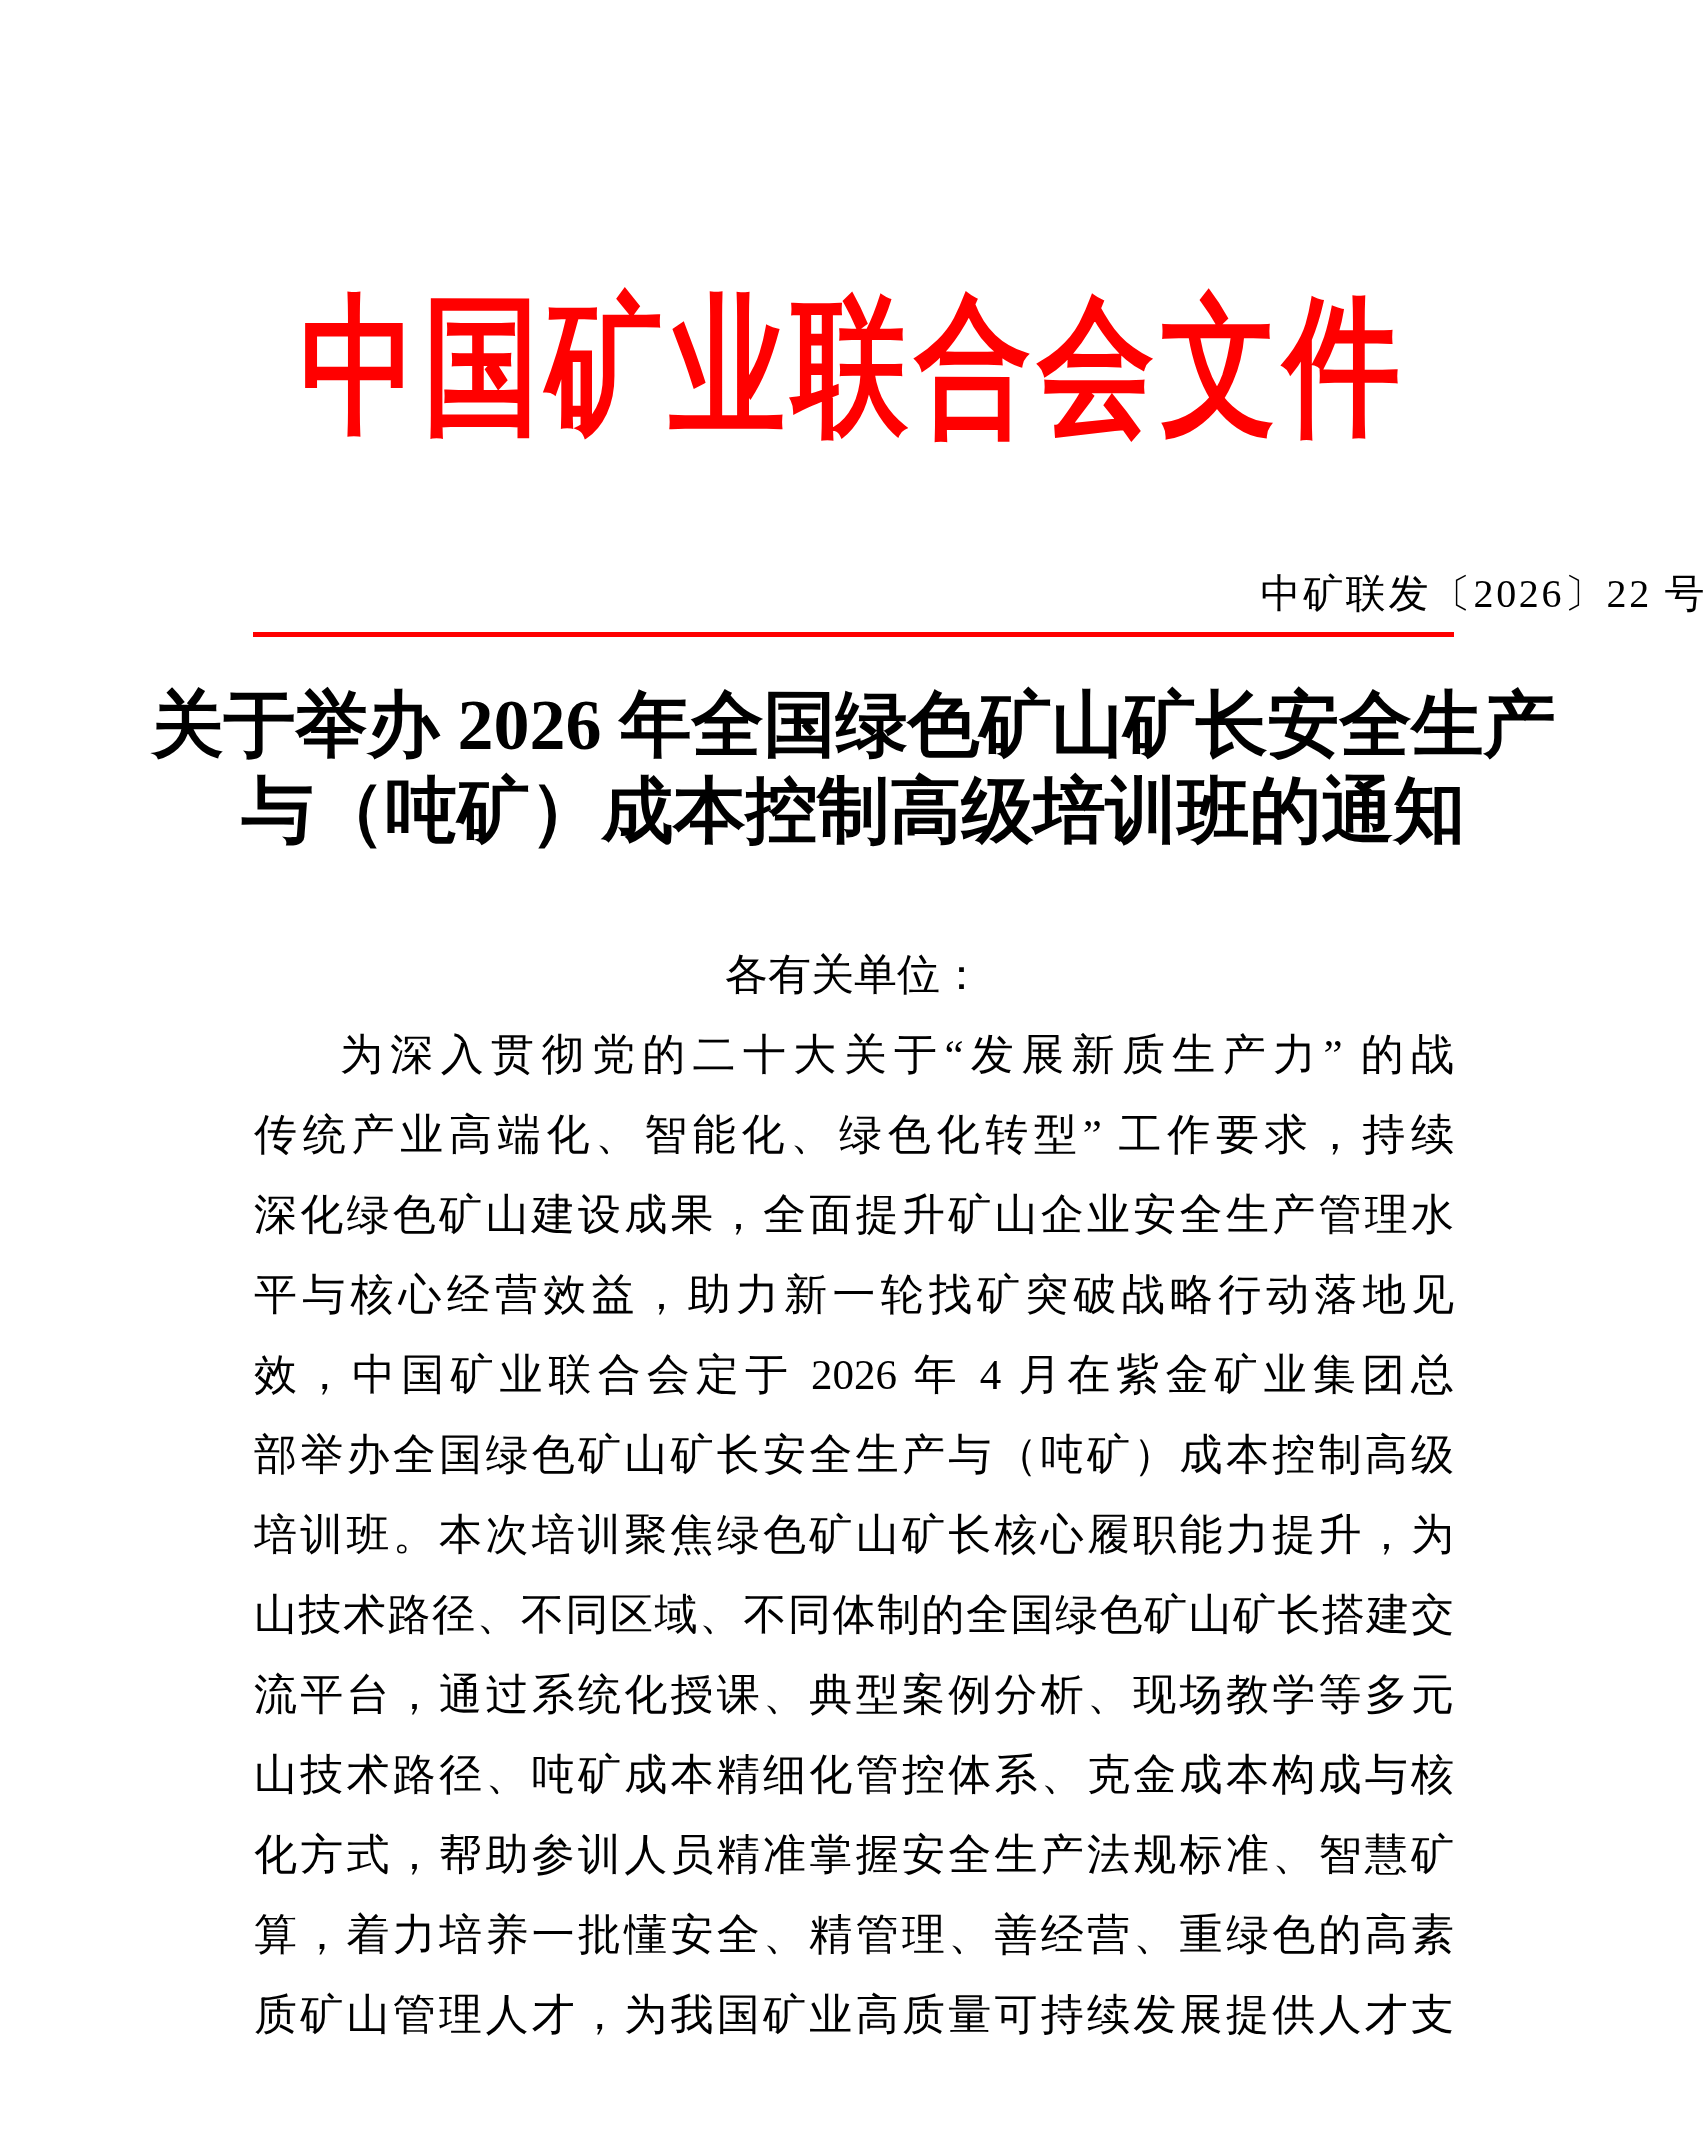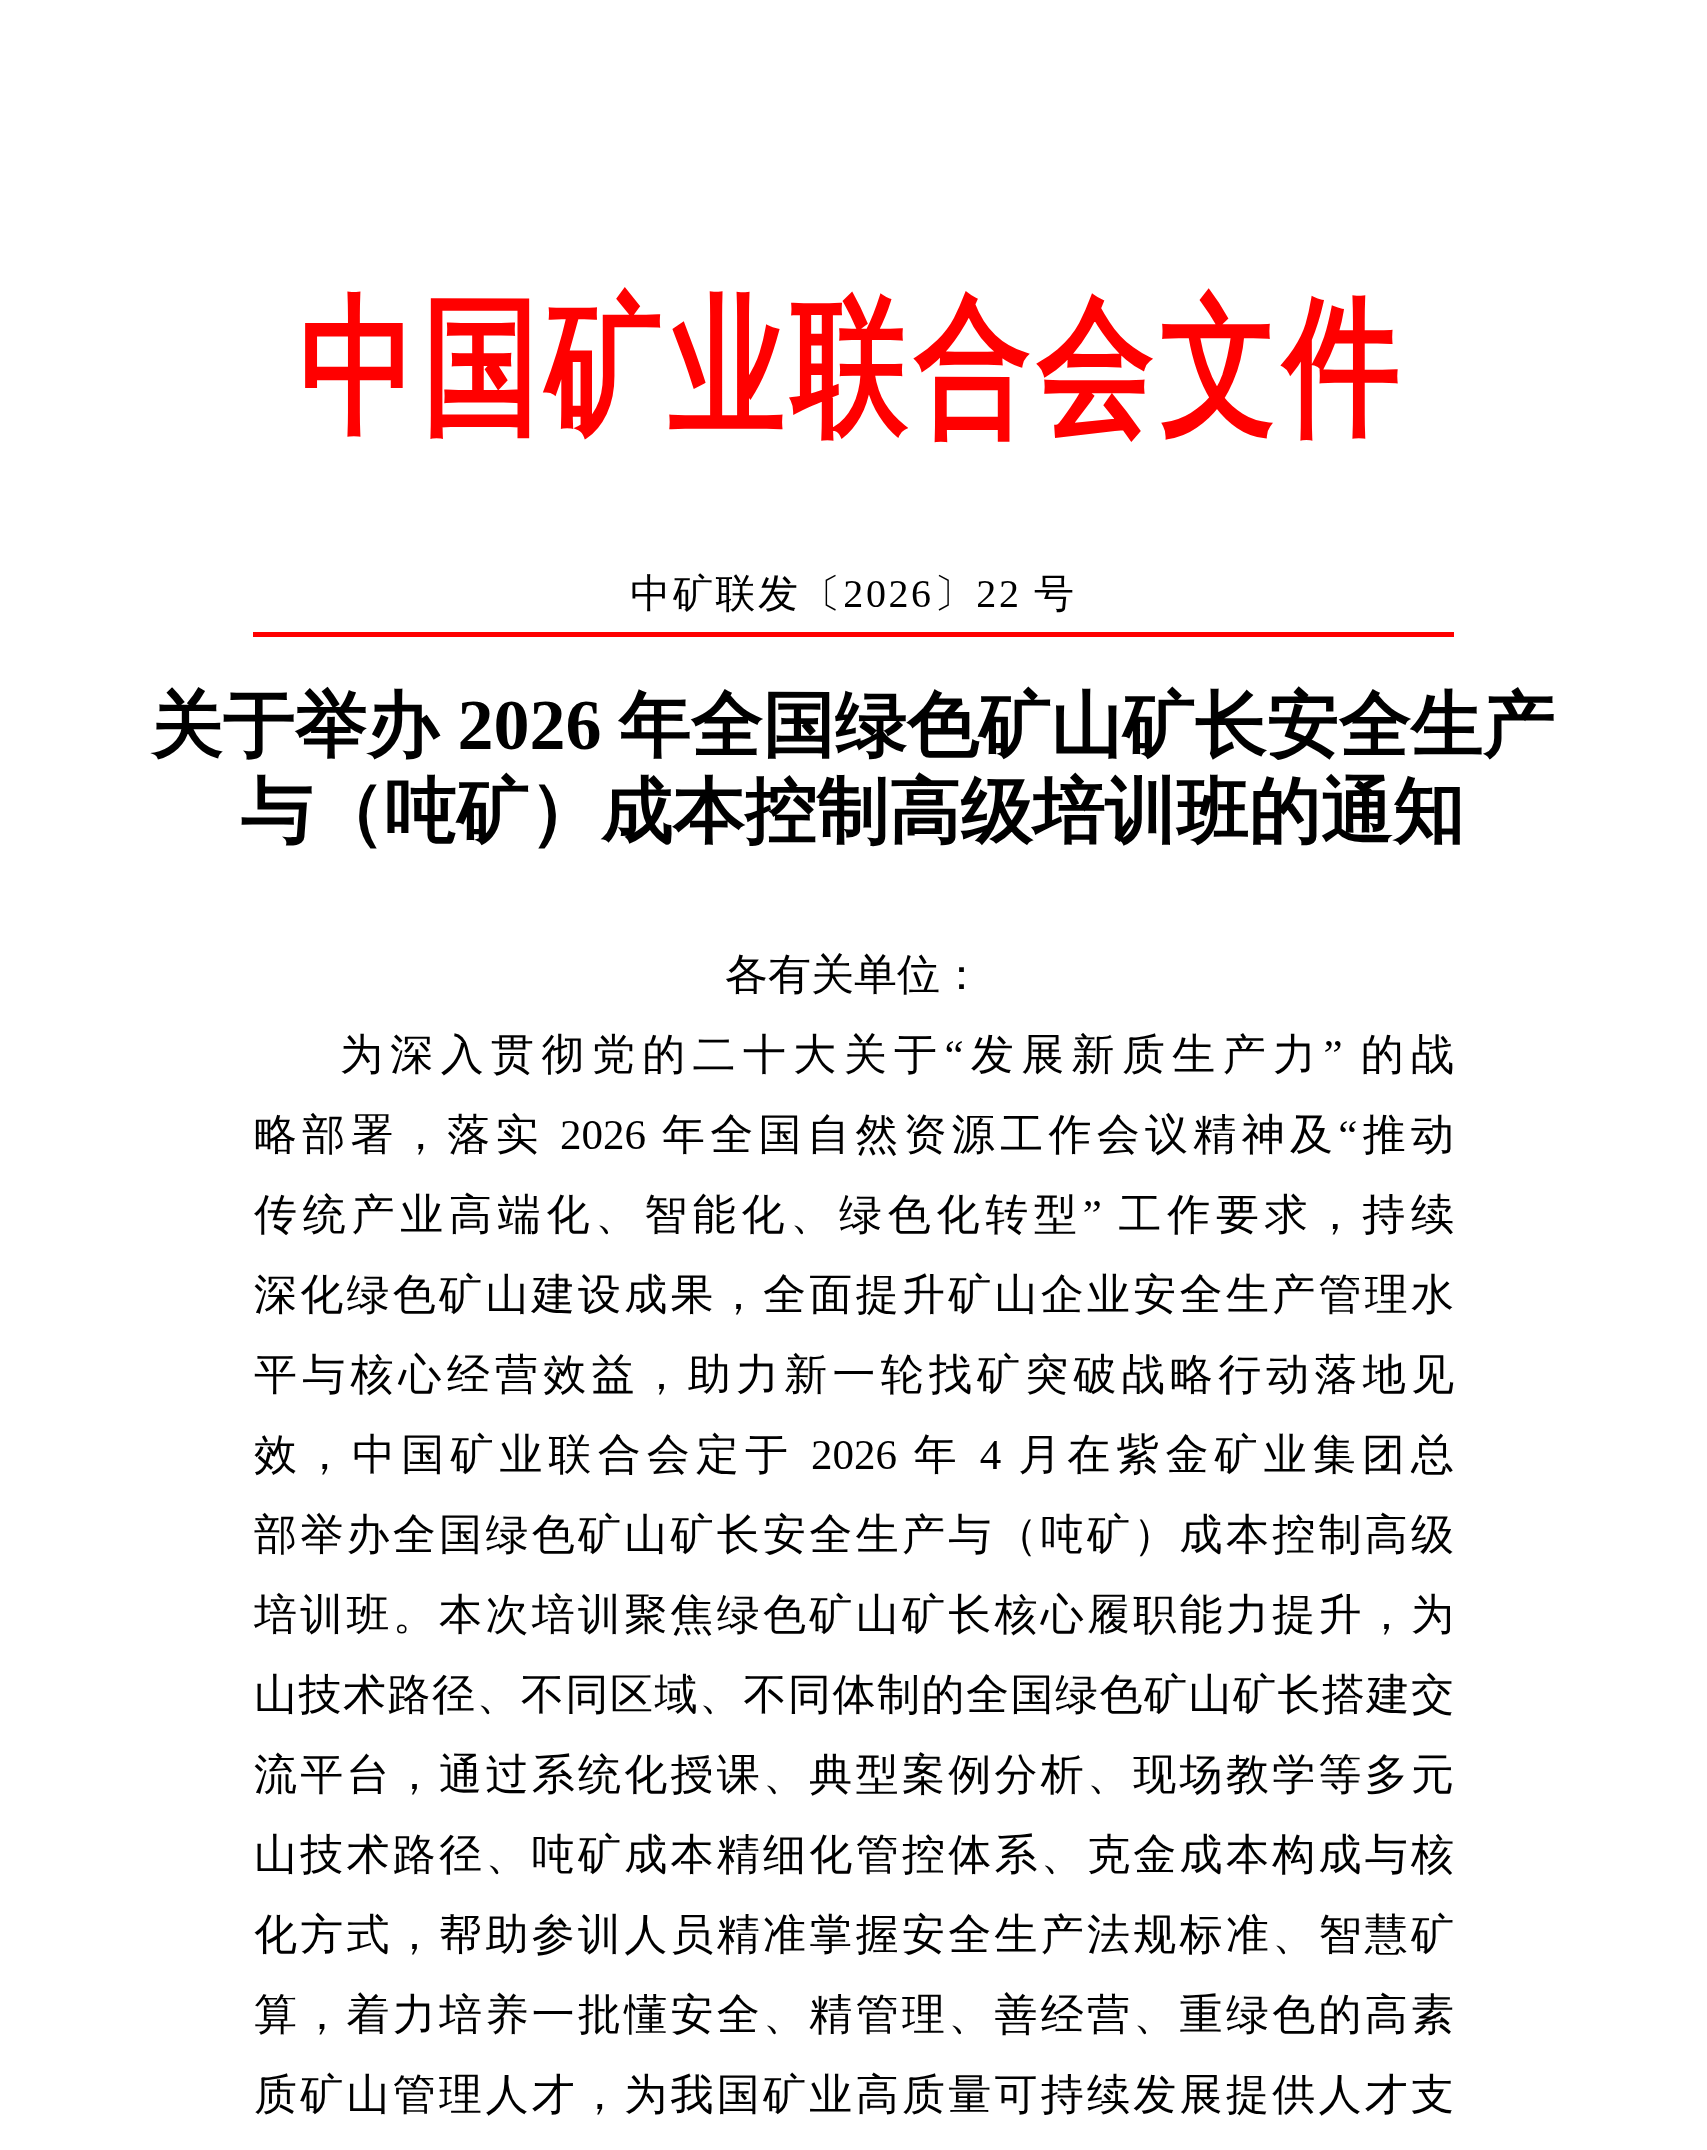--- a/index.html
+++ b/index.html
@@ -31,21 +31,21 @@
     transform: scaleY(1.3);
     transform-origin: center top;
     white-space: nowrap;
   }
   
   .doc-number {
     position: absolute;
     top: 568px;
     left: 0;
     width: 100%;
-    text-align: center;
+    text-align: right;
     font-size: 40px;
     line-height: 52px;
     letter-spacing: 2.6px;
     color: #000000;
   }
   
   .red-rule {
     position: absolute;
     top: 632px;
     left: 253px;
@@ -100,21 +100,20 @@
 
   <div class="notice-title">
     <div>关于举办 2026 年全国绿色矿山矿长安全生产</div>
     <div>与（吨矿）成本控制高级培训班的通知</div>
   </div>
 
   <div class="body-block">
     <div class="salutation">各有关单位：</div>
     <div>
         <div class="body-line indent">为深入贯彻党的二十大关于“发展新质生产力” 的战</div>
-        <div class="body-line">略部署，落实 2026 年全国自然资源工作会议精神及“推动</div>
         <div class="body-line">传统产业高端化、智能化、绿色化转型” 工作要求，持续</div>
         <div class="body-line">深化绿色矿山建设成果，全面提升矿山企业安全生产管理水</div>
         <div class="body-line">平与核心经营效益，助力新一轮找矿突破战略行动落地见</div>
         <div class="body-line">效，中国矿业联合会定于 2026 年 4 月在紫金矿业集团总</div>
         <div class="body-line">部举办全国绿色矿山矿长安全生产与（吨矿）成本控制高级</div>
         <div class="body-line">培训班。本次培训聚焦绿色矿山矿长核心履职能力提升，为</div>
         <div class="body-line">山技术路径、不同区域、不同体制的全国绿色矿山矿长搭建交</div>
         <div class="body-line">流平台，通过系统化授课、典型案例分析、现场教学等多元</div>
         <div class="body-line">山技术路径、吨矿成本精细化管控体系、克金成本构成与核</div>
         <div class="body-line">化方式，帮助参训人员精准掌握安全生产法规标准、智慧矿</div>

